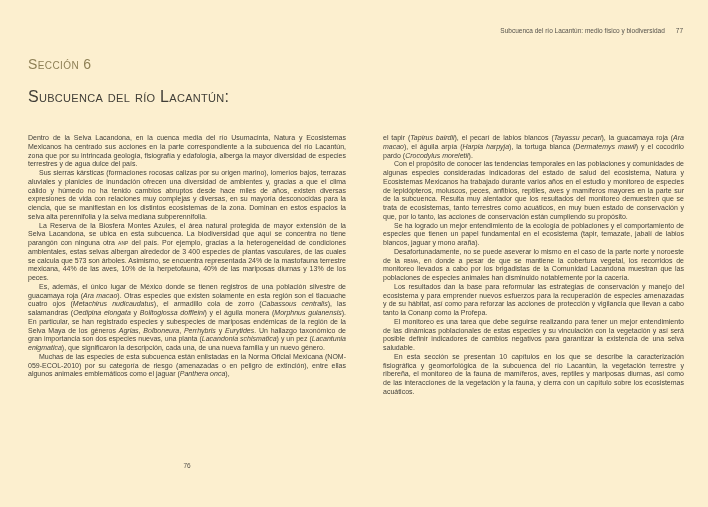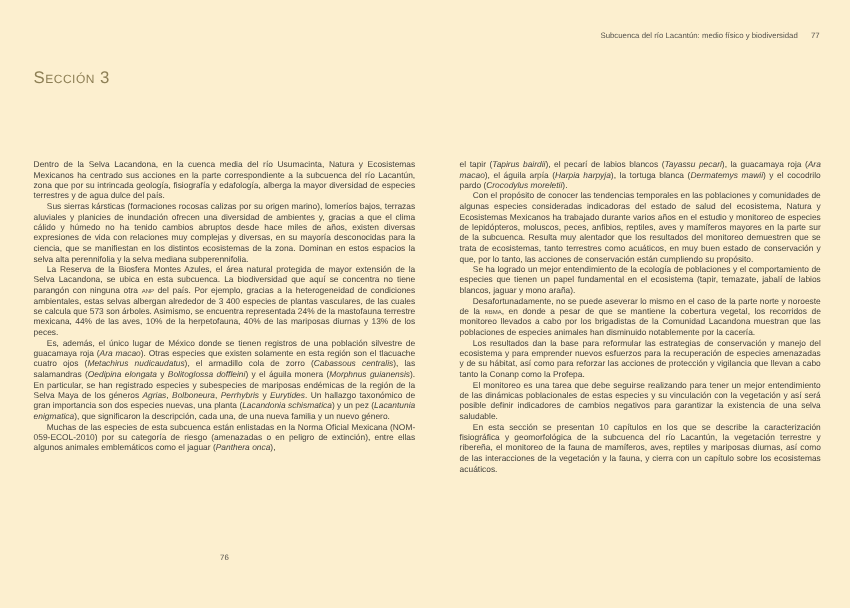--- a/index.html
+++ b/index.html
@@ -70,23 +70,24 @@
     color: #55524b;
   }
 </style>
 </head>
 <body>
 
 <div class="running-header">
   <span>Subcuenca del río Lacantún: medio físico y biodiversidad</span><span class="folio-num">77</span>
 </div>
 
-<h1 class="section-label">Sección 3</h1>
+<h1 class="section-label">Sección 6</h1>
 
 <h2 class="chapter-title">
+  <span class="title-line">Subcuenca del río Lacantún:</span>
 </h2>
 
 <div class="body-column left">
     <p>Dentro de la Selva Lacandona, en la cuenca media del río Usumacinta, Natura y Ecosistemas Mexicanos ha centrado sus acciones en la parte correspondiente a la subcuenca del río Lacantún, zona que por su intrincada geología, fisiografía y edafología, alberga la mayor diversidad de especies terrestres y de agua dulce del país.</p>
     <p class="indent">Sus sierras kársticas (formaciones rocosas calizas por su origen marino), lomeríos bajos, terrazas aluviales y planicies de inundación ofrecen una diversidad de ambientes y, gracias a que el clima cálido y húmedo no ha tenido cambios abruptos desde hace miles de años, existen diversas expresiones de vida con relaciones muy complejas y diversas, en su mayoría desconocidas para la ciencia, que se manifiestan en los distintos ecosistemas de la zona. Dominan en estos espacios la selva alta perennifolia y la selva mediana subperennifolia.</p>
     <p class="indent">La Reserva de la Biosfera Montes Azules, el área natural protegida de mayor extensión de la Selva Lacandona, se ubica en esta subcuenca. La biodiversidad que aquí se concentra no tiene parangón con ninguna otra <span class="sc">anp</span> del país. Por ejemplo, gracias a la heterogeneidad de condiciones ambientales, estas selvas albergan alrededor de 3 400 especies de plantas vasculares, de las cuales se calcula que 573 son árboles. Asimismo, se encuentra representada 24% de la mastofauna terrestre mexicana, 44% de las aves, 10% de la herpetofauna, 40% de las mariposas diurnas y 13% de los peces.</p>
     <p class="indent">Es, además, el único lugar de México donde se tienen registros de una población silvestre de guacamaya roja (<i>Ara macao</i>). Otras especies que existen solamente en esta región son el tlacuache cuatro ojos (<i>Metachirus nudicaudatus</i>), el armadillo cola de zorro (<i>Cabassous centralis</i>), las salamandras (<i>Oedipina elongata</i> y <i>Bolitoglossa doffleini</i>) y el águila monera (<i>Morphnus guianensis</i>). En particular, se han registrado especies y subespecies de mariposas endémicas de la región de la Selva Maya de los géneros <i>Agrias</i>, <i>Bolboneura</i>, <i>Perrhybris</i> y <i>Eurytides</i>. Un hallazgo taxonómico de gran importancia son dos especies nuevas, una planta (<i>Lacandonia schismatica</i>) y un pez (<i>Lacantunia enigmatica</i>), que significaron la descripción, cada una, de una nueva familia y un nuevo género.</p>
     <p class="indent">Muchas de las especies de esta subcuenca están enlistadas en la Norma Oficial Mexicana (NOM-059-ECOL-2010) por su categoría de riesgo (amenazadas o en peligro de extinción), entre ellas algunos animales emblemáticos como el jaguar (<i>Panthera onca</i>),</p>
   </div>
 

